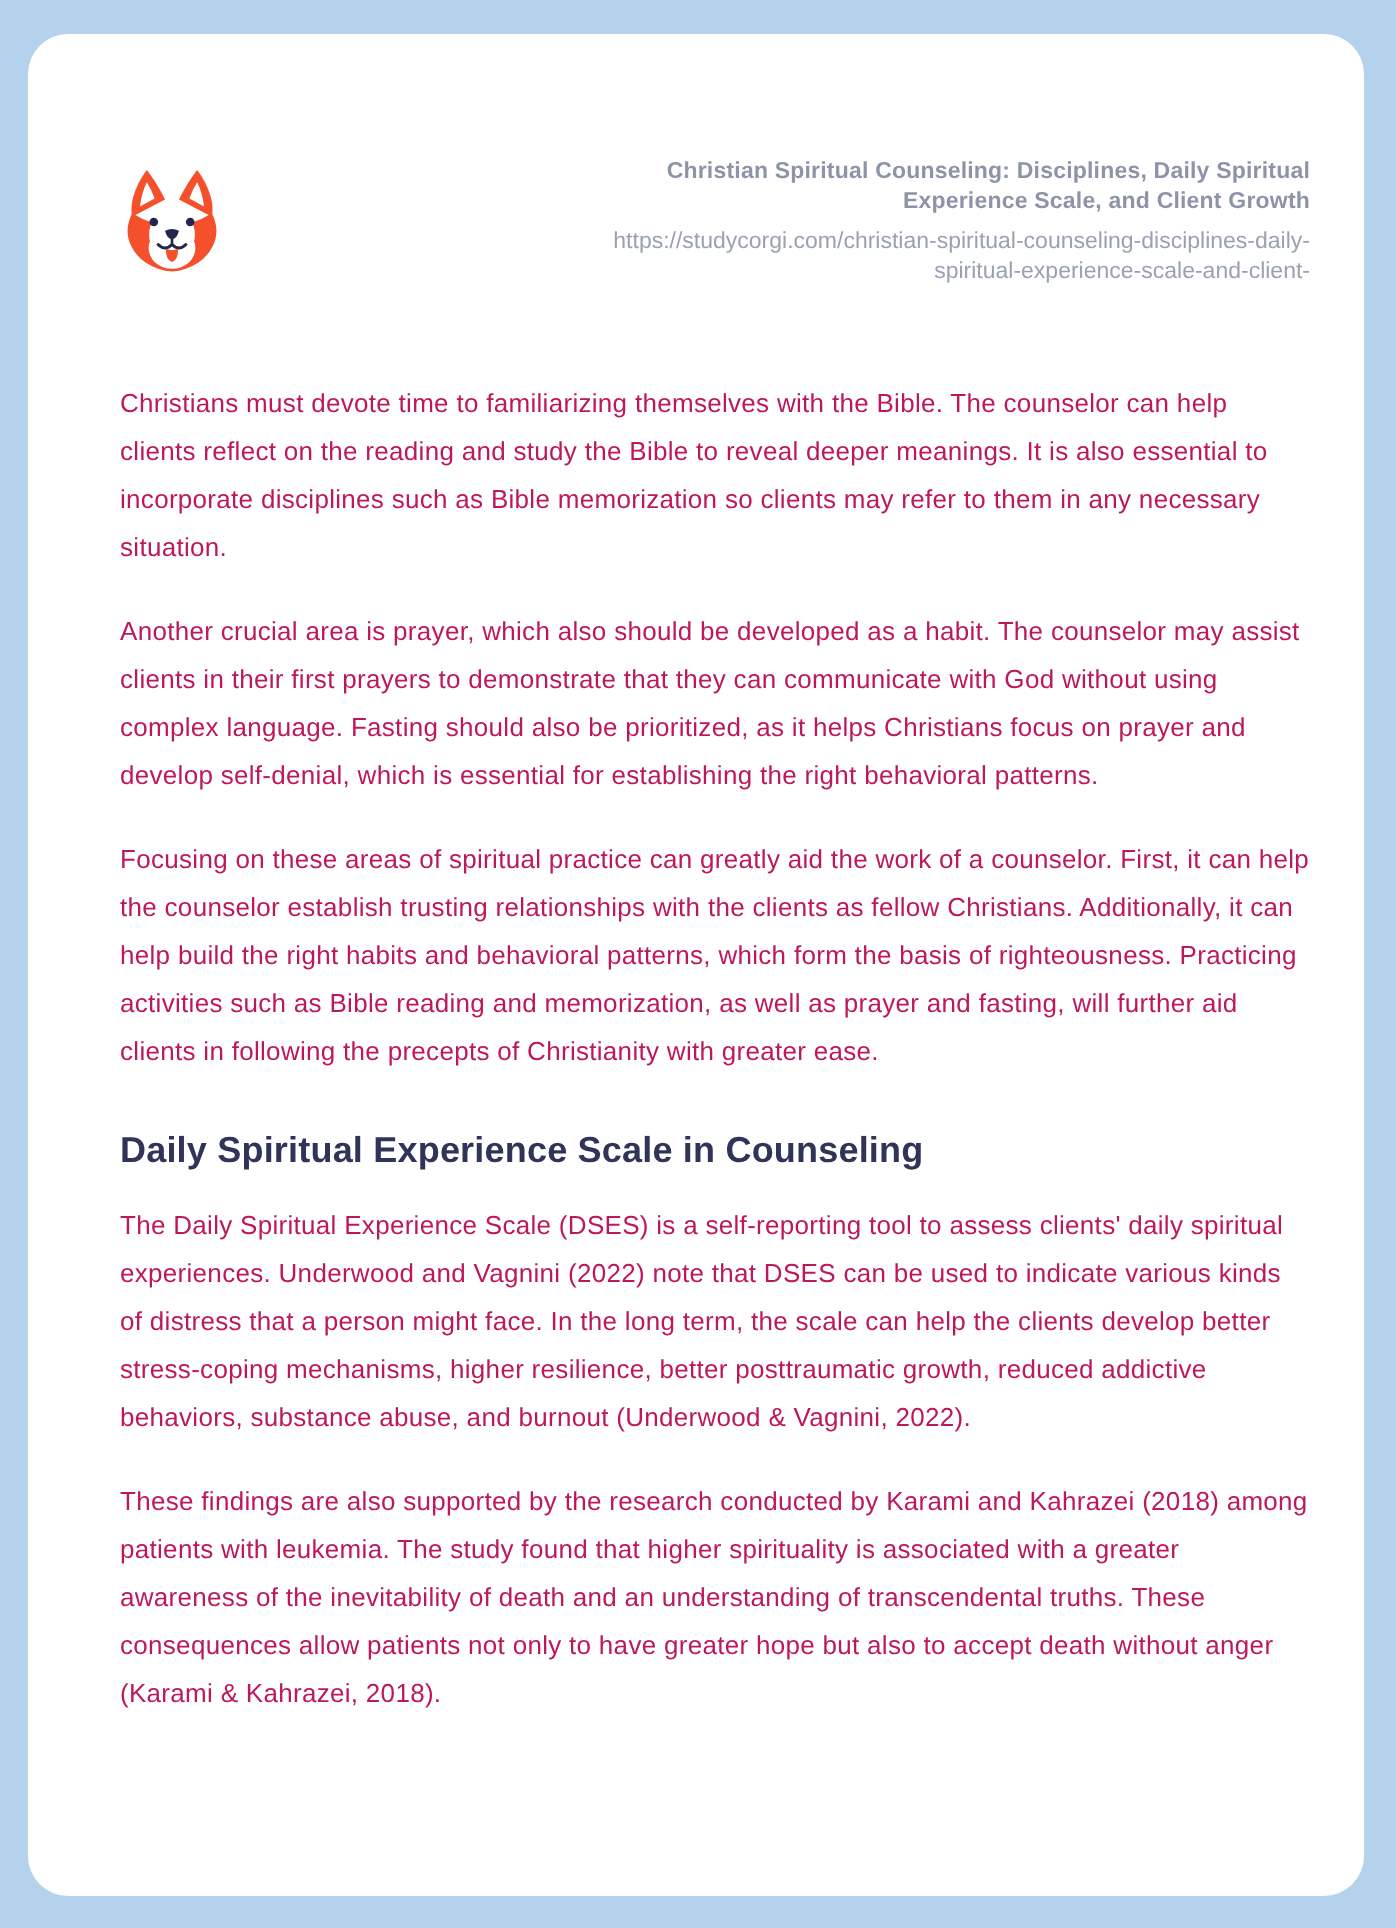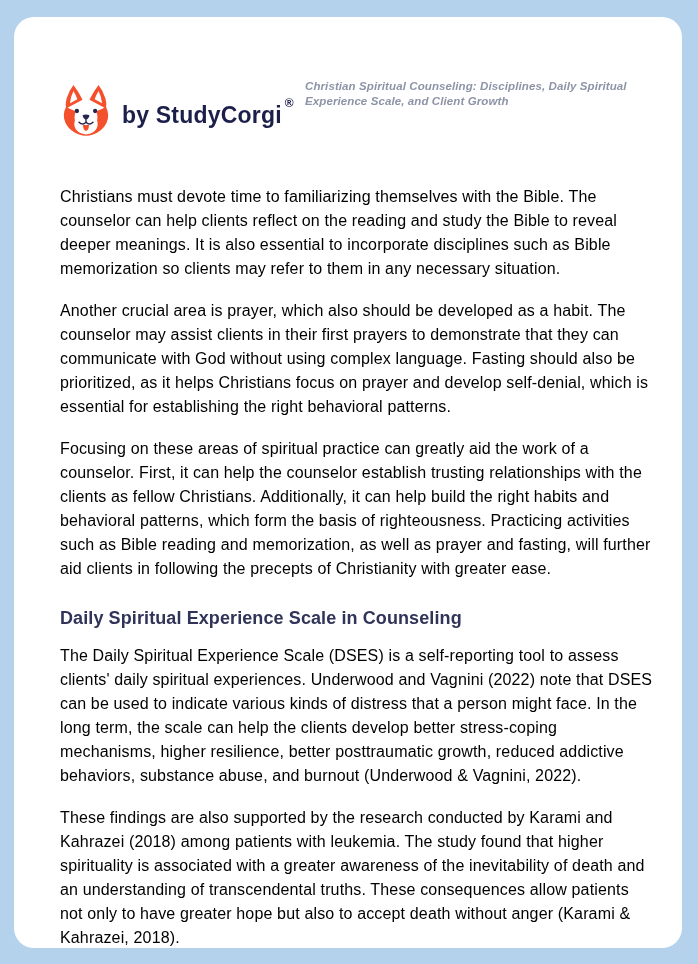--- a/index.html
+++ b/index.html
@@ -46,44 +46,43 @@
   }
   .brand-name sup {
     font-size: 12px;
     font-weight: 700;
     position: relative;
     top: -7px;
     left: 3px;
   }
   .doc-meta {
     max-width: 350px;
-    text-align: left;
+    text-align: right;
     margin-top: 2px;
-    font-style: italic;
   }
   .doc-title {
     font-size: 11.5px;
     font-weight: 700;
     line-height: 15px;
     color: #8d94a8;
     letter-spacing: 0.1px;
   }
   .doc-url {
     margin-top: 5px;
     font-size: 11.5px;
     font-weight: 400;
     line-height: 15px;
     color: #9aa1b0;
     word-break: break-all;
   }
   
   .article p {
-    font-size: 16px;
+    font-size: 13px;
     line-height: 24px;
-    color: #000000;
+    color: #be185d;
     letter-spacing: 0.15px;
     margin-bottom: 18px;
     max-width: 595px;
   }
   .article h2 {
     font-size: 18px;
     font-weight: 700;
     color: #303458;
     letter-spacing: 0.1px;
     margin: 27px 0 15px 0;
@@ -114,25 +113,25 @@
           <circle cx="39" cy="62" r="5" fill="#23264d"></circle>
           <circle cx="81" cy="62" r="5" fill="#23264d"></circle>
 
           <path d="M52 72 Q60 68 68 72 Q66 81 60 82 Q54 81 52 72 Z" fill="#23264d"></path>
           <line x1="60" y1="82" x2="60" y2="88" stroke="#23264d" stroke-width="3" stroke-linecap="round"></line>
 
           <path d="M44 88 Q52 96 60 88 Q68 96 76 88" fill="none" stroke="#23264d" stroke-width="3.5" stroke-linecap="round"></path>
 
           <path d="M53 93 Q60 96 67 93 Q67 106 60 108 Q53 106 53 93 Z" fill="#f4502b"></path>
         </svg>
-        <div class="brand-name"><span>by StudyCorgi</span><sup>®</sup></div>
       </div>
 
       <div class="doc-meta">
         <div class="doc-title">Christian Spiritual Counseling: Disciplines, Daily Spiritual Experience Scale, and Client Growth</div>
+        <div class="doc-url">https://studycorgi.com/christian-spiritual-counseling-disciplines-daily-spiritual-experience-scale-and-client-</div>
       </div>
 
     </div>
 
     <div class="article">
       <p>Christians must devote time to familiarizing themselves with the Bible. The counselor can help clients reflect on the reading and study the Bible to reveal deeper meanings. It is also essential to incorporate disciplines such as Bible memorization so clients may refer to them in any necessary situation.</p>
       <p>Another crucial area is prayer, which also should be developed as a habit. The counselor may assist clients in their first prayers to demonstrate that they can communicate with God without using complex language. Fasting should also be prioritized, as it helps Christians focus on prayer and develop self-denial, which is essential for establishing the right behavioral patterns.</p>
       <p>Focusing on these areas of spiritual practice can greatly aid the work of a counselor. First, it can help the counselor establish trusting relationships with the clients as fellow Christians. Additionally, it can help build the right habits and behavioral patterns, which form the basis of righteousness. Practicing activities such as Bible reading and memorization, as well as prayer and fasting, will further aid clients in following the precepts of Christianity with greater ease.</p>
       <h2>Daily Spiritual Experience Scale in Counseling</h2>
       <p>The Daily Spiritual Experience Scale (DSES) is a self-reporting tool to assess clients' daily spiritual experiences. Underwood and Vagnini (2022) note that DSES can be used to indicate various kinds of distress that a person might face. In the long term, the scale can help the clients develop better stress-coping mechanisms, higher resilience, better posttraumatic growth, reduced addictive behaviors, substance abuse, and burnout (Underwood &amp; Vagnini, 2022).</p>

